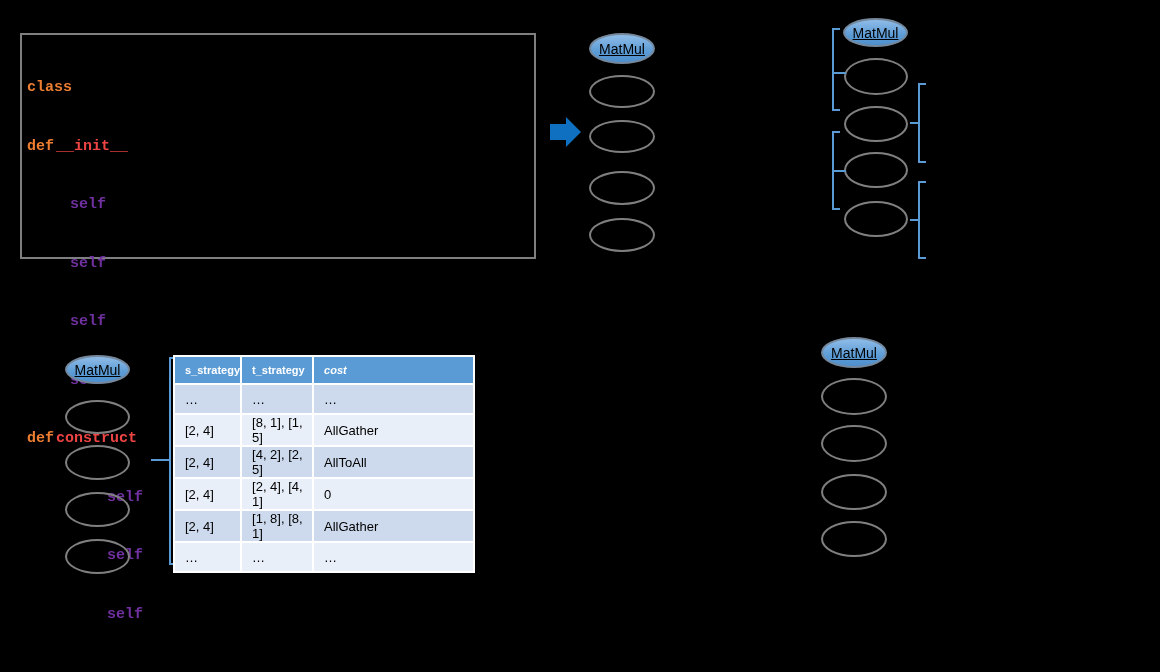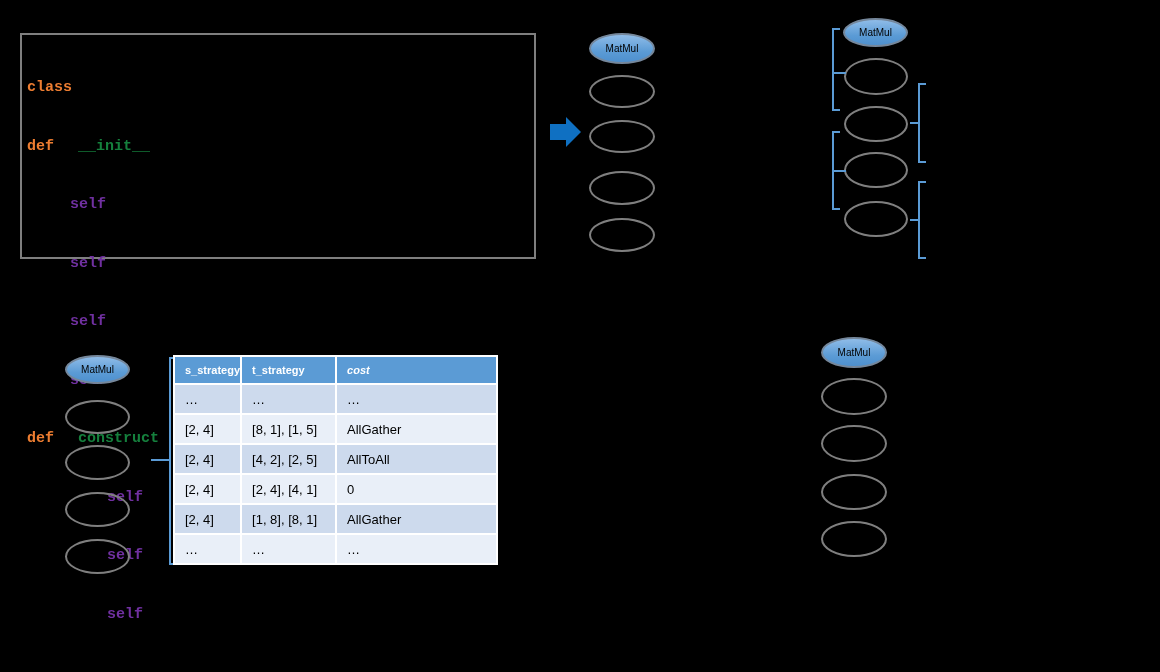--- a/index.html
+++ b/index.html
@@ -6,57 +6,57 @@
   .canvas{position:relative;width:1160px;height:672px;background:#000000;overflow:hidden;
           font-family:"Liberation Sans",sans-serif;}
 
   
   .code-box{position:absolute;left:20px;top:33px;width:516px;height:226px;
             border:2px solid #7F7F7F;box-sizing:border-box;padding:4px 0 0 5px;
             font-family:"Liberation Mono","DejaVu Sans Mono",monospace;
             font-weight:bold;font-size:15px;line-height:19.5px;white-space:pre;}
   .code-line{height:19.5px;}
   .kw{color:#ED7D31;}
-  .dn{color:#15803d;margin-left:24px;}
+  .dn{color:#ef4444;margin-left:2px;}
   .sf{color:#7030A0;}
   .ind1{margin-left:43px;}
   .ind2{margin-left:80px;}
 
   
   .arrow-body{position:absolute;left:550px;top:124px;width:17px;height:16px;background:#0F70C2;}
   .arrow-head{position:absolute;left:566px;top:117px;width:0;height:0;
               border-top:15px solid transparent;border-bottom:15px solid transparent;
               border-left:15px solid #0F70C2;}
 
   
   .op-node{position:absolute;border-radius:50%;
            background:linear-gradient(180deg,#8FBCE8 0%,#5B9BD5 62%,#4E90CE 100%);
            border:2px solid #75879B;box-sizing:border-box;
            display:flex;align-items:center;justify-content:center;
-           font-size:10px;color:#000;}
+           font-size:14px;color:#000;text-decoration:underline;}
   .strat{position:absolute;border-radius:50%;border:2px solid #7F7F7F;box-sizing:border-box;background:transparent;}
 
   
   .bracket{position:absolute;width:2px;background:#5B9BD5;}
   .bracket .arm{position:absolute;left:2px;width:6px;height:2px;background:#5B9BD5;}
   .bracket .arm.t{top:0;}
   .bracket .arm.b{bottom:0;}
   .bracket .tick{position:absolute;height:2px;background:#5B9BD5;}
   .bracket .tick.r{left:2px;}
   .bracket .tick.l{}
 
   
   .strat-table{position:absolute;left:173px;top:355px;border-collapse:collapse;
                font-family:"Liberation Sans",sans-serif;}
   .strat-table td,.strat-table th{border:2px solid #FFFFFF;padding:0 0 0 10px;text-align:left;
                                   vertical-align:middle;box-sizing:border-box;}
   .strat-table th{background:#5B9BD5;color:#FFFFFF;font-size:11px;font-weight:bold;height:28px;}
   .strat-table td{font-size:13px;color:#000;height:30px;}
   .strat-table .c1{width:55px;}
-  .strat-table .c2{width:95px;}
+  .strat-table .c2{width:72px;}
   .strat-table .c3{width:161px;font-style:italic;}
   .strat-table tr.dark td{background:#CDDAED;}
   .strat-table tr.light td{background:#E9EFF8;}
 </style>
 </head>
 <body>
 
 <div class="canvas">
 
   <div class="code-box">

